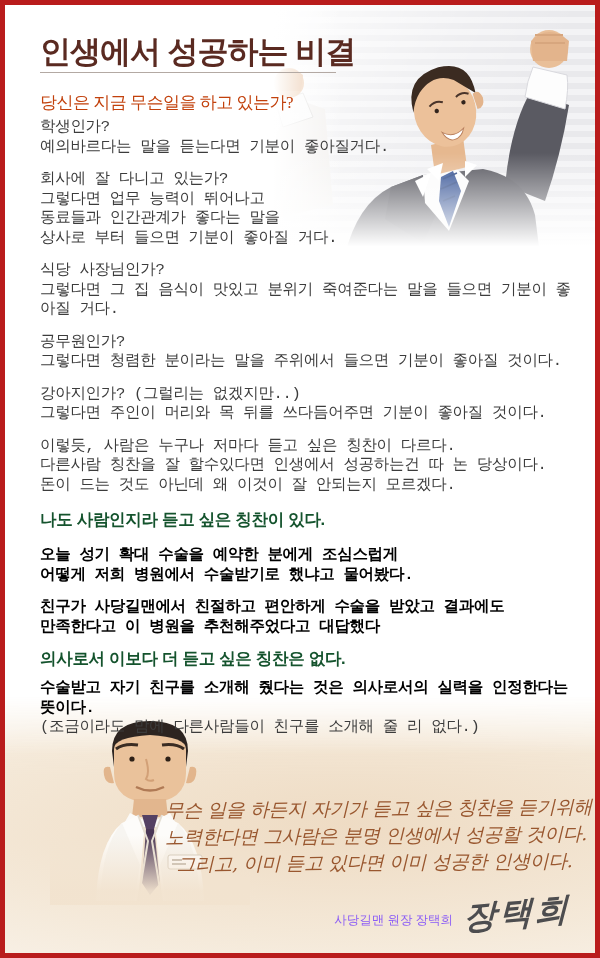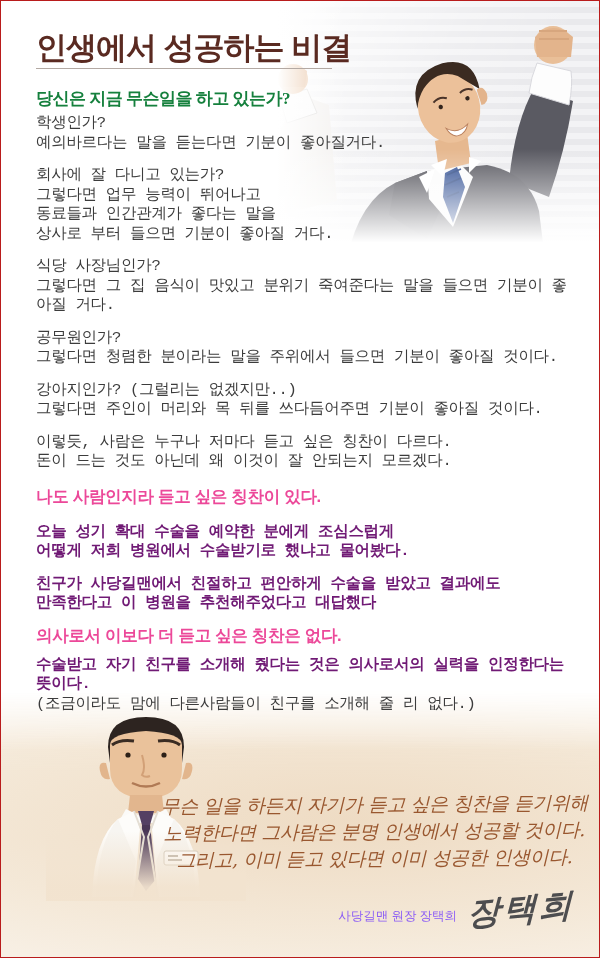--- a/index.html
+++ b/index.html
@@ -1,19 +1,19 @@
 <!DOCTYPE html>
 <html><head>
 <meta charset="utf-8">
 <style>
   * { margin:0; padding:0; box-sizing:border-box; }
   html,body { background:#fff; }
   .page {
     position:relative; width:600px; height:958px; margin:0 auto;
-    background:#ffffff; border:1px solid #b91c1c; overflow:hidden;
+    background:#ffffff; border:5px solid #b91c1c; overflow:hidden;
     font-family:"Liberation Serif","DejaVu Serif",serif;
   }
 
   
   .hero {
     position:absolute; top:0; right:0; width:322px; height:258px;
     background:repeating-linear-gradient(180deg,#f3f3f5 0 6px,#e9e9ec 6px 12px);
     z-index:0;
   }
   .hero .light {
@@ -35,34 +35,34 @@
     position:absolute; left:35px; top:26px; z-index:2;
     font-family:"Liberation Sans","DejaVu Sans",sans-serif;
     font-weight:bold; font-size:31px; letter-spacing:-1px; color:#5a2a21;
   }
   .divider {
     position:absolute; left:35px; top:67px; width:296px; height:1px;
     background:#b3a9a3; z-index:2;
   }
   .subtitle {
     position:absolute; left:35px; top:86px; z-index:2;
-    font-weight:bold; font-size:17px; color:#15803d; letter-spacing:-0.5px;
+    font-weight:normal; font-size:17px; color:#c2410c; letter-spacing:-0.5px;
   }
 
   
   .body-text {
     position:absolute; left:35px; top:113px; width:545px; z-index:2;
     font-size:15.5px; color:#3c3c3c; letter-spacing:-0.3px;
   }
   .para { margin-bottom:13px; }
   .ln { line-height:19.5px;font-family:Liberation Mono, monospace; }
-  .ln.sb { font-weight:bold; color:#701a75; }
+  .ln.sb { font-weight:bold; color:#000000; }
   .ln.em {
     font-family:"Liberation Sans","DejaVu Sans",sans-serif;
-    font-weight:bold; font-size:16.5px; color:#ec4899; line-height:22px;
+    font-weight:bold; font-size:16.5px; color:#14532d; line-height:22px;
   }
   .para.tight { margin-bottom:10px; }
   .para.em-wrap { margin:6px 0 16px 0; }
 
   
   .bottom {
     position:absolute; left:0; right:0; top:690px; height:268px; z-index:1;
   }
   .bottom .bg {
     position:absolute; inset:0;
@@ -172,20 +172,21 @@
     <div class="para">
       <div class="ln">공무원인가?</div>
       <div class="ln">그렇다면 청렴한 분이라는 말을 주위에서 들으면 기분이 좋아질 것이다.</div>
     </div>
     <div class="para">
       <div class="ln">강아지인가? (그럴리는 없겠지만..)</div>
       <div class="ln">그렇다면 주인이 머리와 목 뒤를 쓰다듬어주면 기분이 좋아질 것이다.</div>
     </div>
     <div class="para">
       <div class="ln">이렇듯, 사람은 누구나 저마다 듣고 싶은 칭찬이 다르다.</div>
+      <div class="ln">다른사람 칭찬을 잘 할수있다면 인생에서 성공하는건 따 논 당상이다.</div>
       <div class="ln">돈이 드는 것도 아닌데 왜 이것이 잘 안되는지 모르겠다.</div>
     </div>
     <div class="para em-wrap">
       <div class="ln em">나도 사람인지라 듣고 싶은 칭찬이 있다.</div>
     </div>
     <div class="para">
       <div class="ln sb">오늘 성기 확대 수술을 예약한 분에게 조심스럽게</div>
       <div class="ln sb">어떻게 저희 병원에서 수술받기로 했냐고 물어봤다.</div>
     </div>
     <div class="para tight">

